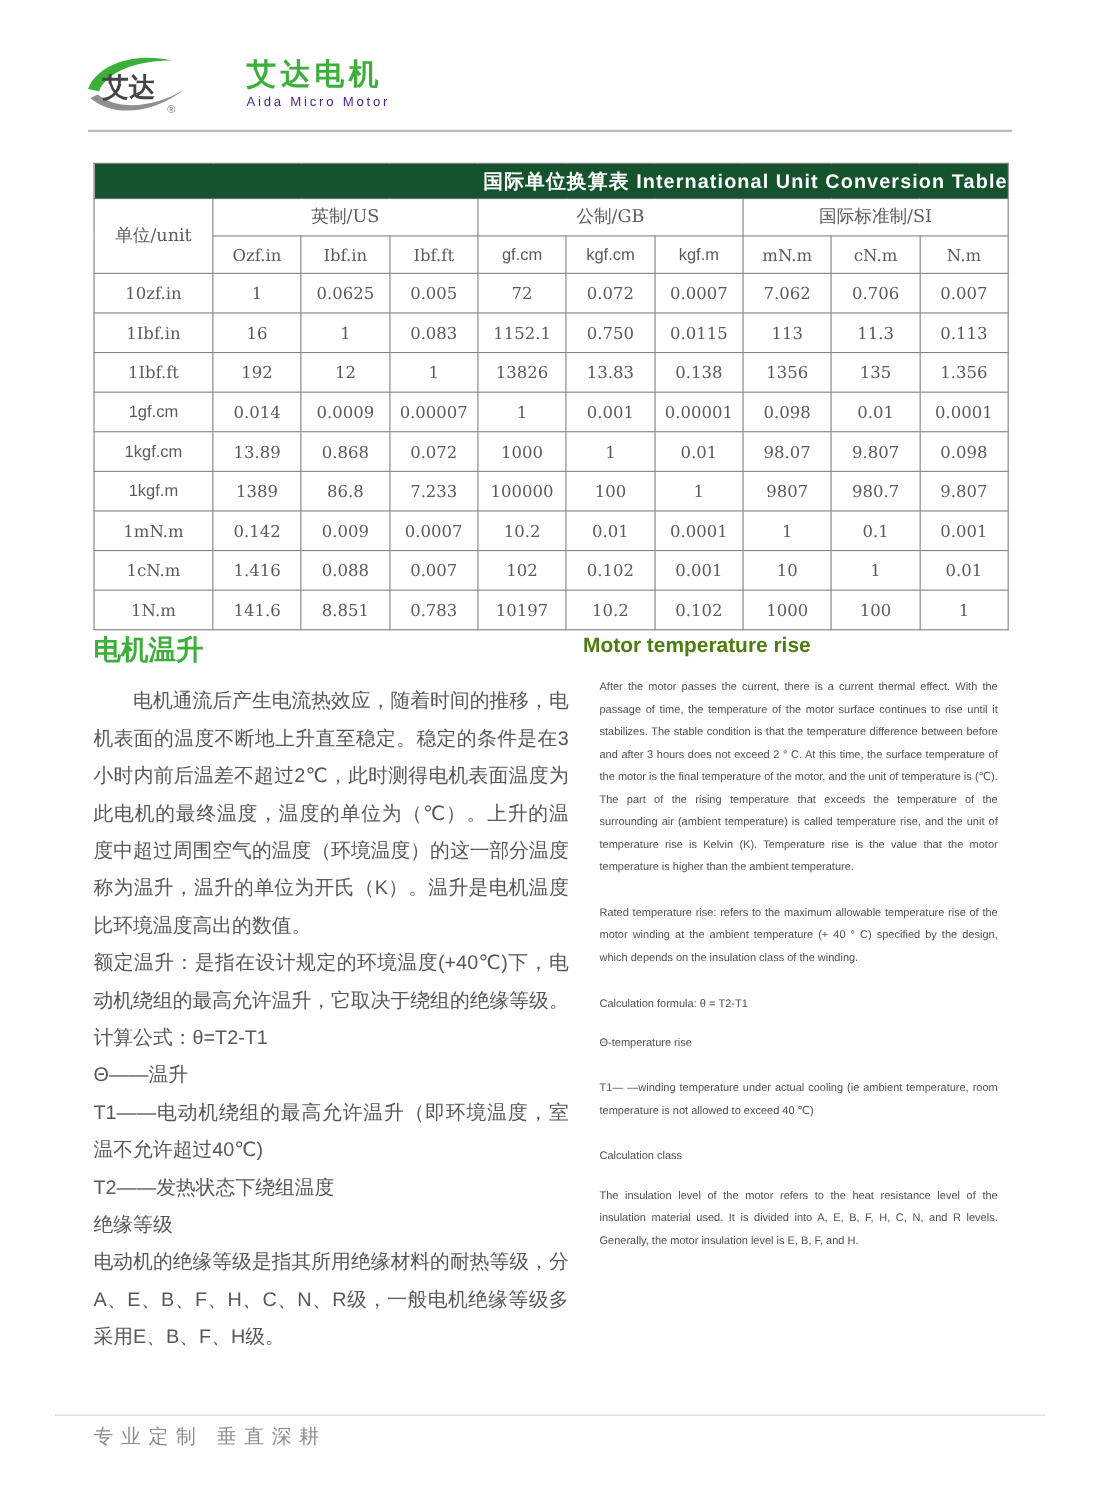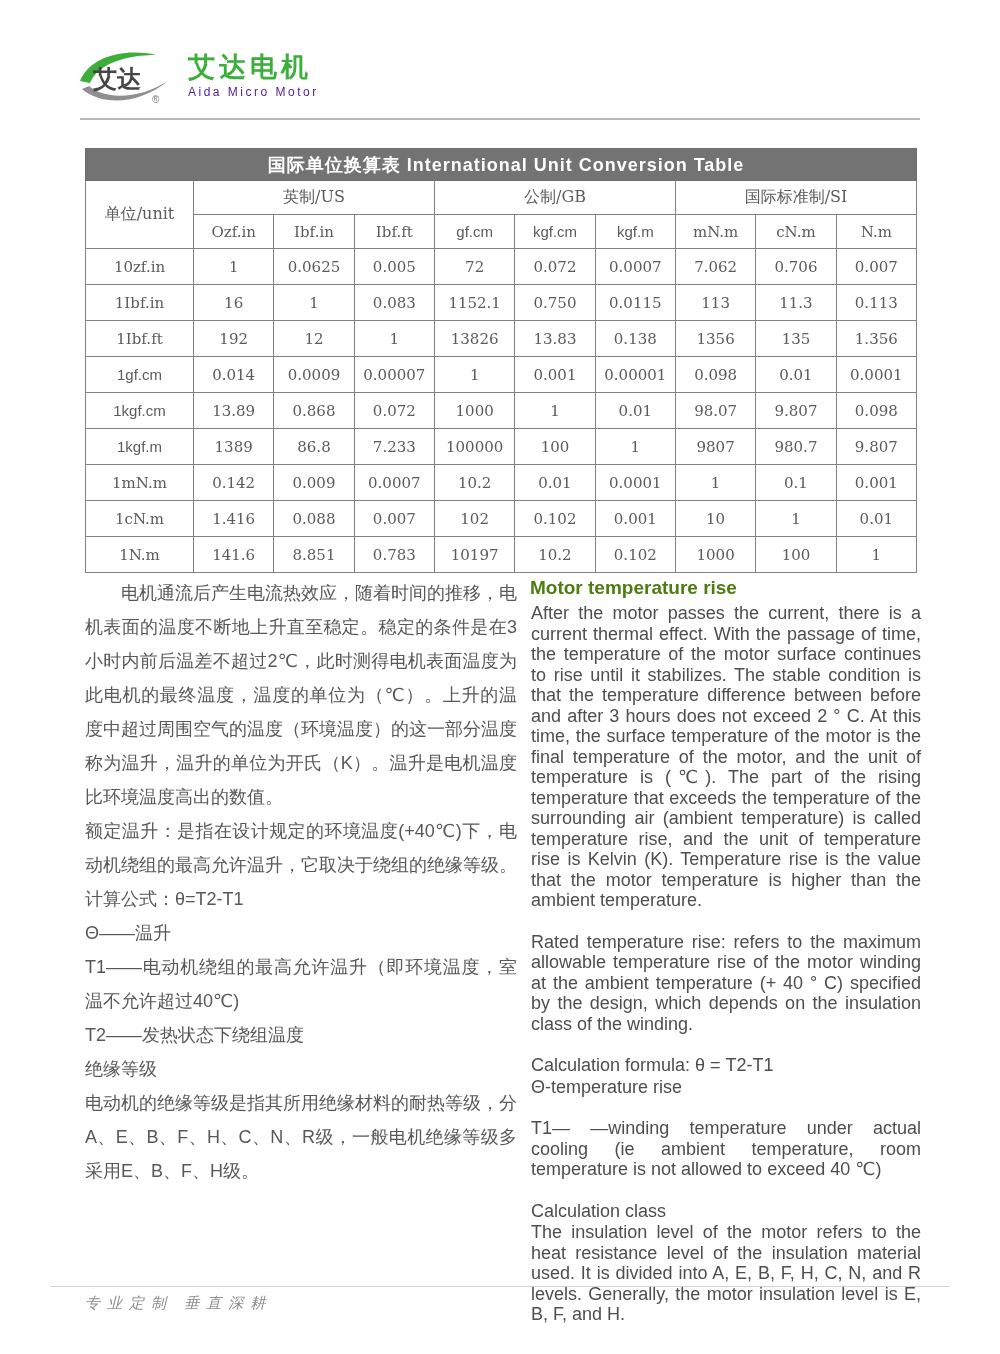--- a/index.html
+++ b/index.html
@@ -1,55 +1,55 @@
 <!DOCTYPE html>
 <html><head>
 <meta charset="utf-8">
 <style>
   html,body{margin:0;padding:0;background:#fff;}
   .page{position:relative;width:1000px;height:1354px;background:#ffffff;overflow:hidden;
         font-family:"Liberation Sans","DejaVu Sans",sans-serif;}
 
   
   .brand{position:absolute;left:76px;top:48px;display:flex;align-items:flex-start;gap:16px;}
-  .brand-names{padding-top:4px;}
+  .brand-names{padding-top:4px;margin-left:36px;}
   .brand-cn{color:#3cae3a;font-size:27px;font-weight:bold;letter-spacing:4px;line-height:30px;}
   .brand-en{color:#4c1d95;font-size:12px;letter-spacing:2.5px;margin-top:3px;}
   .rule-top{position:absolute;left:80px;right:80px;top:118px;height:2px;background:#b9b9b9;}
 
   
   .unit-table{position:absolute;left:85px;top:148px;width:832px;border-collapse:collapse;
               color:#5b5b5b;table-layout:fixed;}
   .unit-table col.c-unit{width:108px;}
   .unit-table th,.unit-table td{border:1px solid #828282;text-align:center;font-weight:normal;
               font-size:15px;padding:0;overflow:hidden;}
-  .unit-table .banner-cell{background:#737373;color:#ffffff;text-align:center;font-size:18px;
+  .unit-table .banner-cell{background:#14532d;color:#ffffff;text-align:right;font-size:18px;
               font-weight:bold;height:31px;padding-left:10px;letter-spacing:1px;
               border-color:#6e6e6e;}
   .unit-table .grp{height:33px;font-size:16px;}
   .unit-table .sub{height:33px;}
   .unit-table td{height:35px;}
   .serif{font-family:"DejaVu Serif","Liberation Serif",serif;}
   .sansb{font-family:"Liberation Sans","DejaVu Sans",sans-serif;}
 
   
   .cn-col{position:absolute;left:85px;top:576px;width:432px;color:#595757;}
   .cn-col h2{color:#3cae3a;font-size:25px;line-height:30px;margin:0 0 14px 0;font-weight:bold;}
   .cn-col p{margin:0;font-size:18px;line-height:34px;text-align:justify;}
   .cn-col p.indent{text-indent:2em;}
 
   
   .en-col{position:absolute;left:530px;top:576px;width:392px;color:#4e4e4e;}
   .en-col h3{color:#4d7c0f;font-size:19px;line-height:24px;margin:0 0 3px 0;font-weight:bold;}
-  .en-col p{margin:1px;font-size:18px;line-height:20.5px;text-align:justify;}
+  .en-col p{margin:15px;font-size:10px;line-height:20.5px;text-align:justify;}
   .en-col p.gap{margin-top:21px;}
 
   
   .rule-bottom{position:absolute;left:50px;right:50px;top:1286px;height:1px;background:#d4d4d4;}
-  .slogan{position:absolute;left:85px;top:1294px;color:#8c8c8c;font-size:15px;letter-spacing:7px;font-style:italic;}
+  .slogan{position:absolute;left:85px;top:1294px;color:#8c8c8c;font-size:18px;letter-spacing:7px;}
 </style>
 </head>
 <body>
 
 <div class="page">
 
   <div class="brand">
     <svg width="96" height="58" viewBox="0 0 96 58">
       <path d="M4 33 C14 8 50 0 80 7 C52 7 22 15 14 35 Z" fill="#3cae3a"></path>
       <path d="M6 41 C26 58 62 57 92 33 C66 50 30 53 13 38 Z" fill="#8f8f8f"></path>
@@ -202,20 +202,21 @@
           <td class="serif">10.2</td>
           <td class="serif">0.102</td>
           <td class="serif">1000</td>
           <td class="serif">100</td>
           <td class="serif">1</td>
         </tr>
   </tbody>
     </table>
 
   <div class="cn-col">
+    <h2>电机温升</h2>
     <p class="indent">电机通流后产生电流热效应，随着时间的推移，电机表面的温度不断地上升直至稳定。稳定的条件是在3小时内前后温差不超过2℃，此时测得电机表面温度为此电机的最终温度，温度的单位为（℃）。上升的温度中超过周围空气的温度（环境温度）的这一部分温度称为温升，温升的单位为开氏（K）。温升是电机温度比环境温度高出的数值。</p>
     <p>额定温升：是指在设计规定的环境温度(+40℃)下，电动机绕组的最高允许温升，它取决于绕组的绝缘等级。</p>
     <p>计算公式：θ=T2-T1</p>
     <p>Θ——温升</p>
     <p>T1——电动机绕组的最高允许温升（即环境温度，室温不允许超过40℃)</p>
     <p>T2——发热状态下绕组温度</p>
     <p>绝缘等级</p>
     <p>电动机的绝缘等级是指其所用绝缘材料的耐热等级，分A、E、B、F、H、C、N、R级，一般电机绝缘等级多采用E、B、F、H级。</p>
   </div>
 

